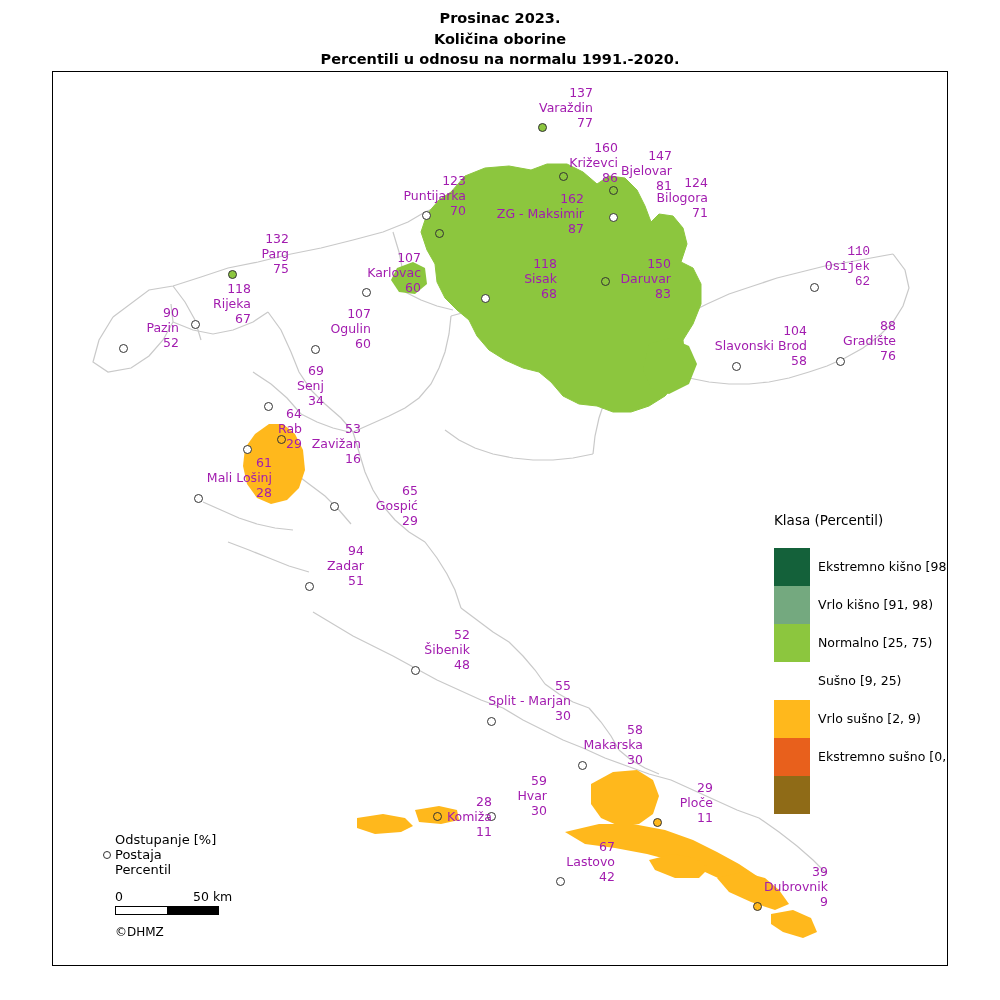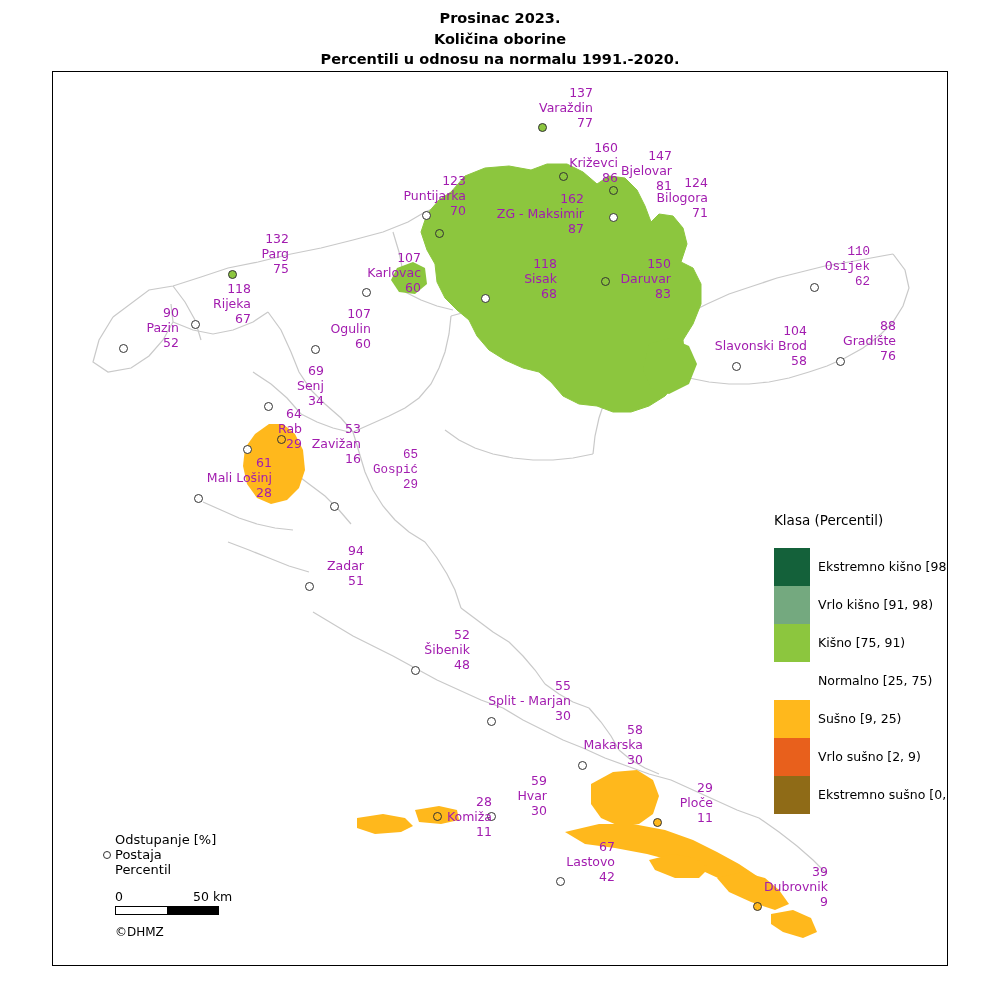--- a/index.html
+++ b/index.html
@@ -287,21 +287,20 @@
         <div class="legend-cell" style="background:#74A97F"></div>
         <div class="legend-cell" style="background:#8CC63E"></div>
         <div class="legend-cell" style="background:#FFFFFF"></div>
         <div class="legend-cell" style="background:#FFB81C"></div>
         <div class="legend-cell" style="background:#E8601C"></div>
         <div class="legend-cell" style="background:#8F6B17"></div>
       </div>
       <div class="legend-labels">
         <div class="legend-label">Ekstremno kišno [98, 100]</div>
         <div class="legend-label">Vrlo kišno [91, 98)</div>
-        <div class="legend-label">Kišno [75, 91)</div>
         <div class="legend-label">Normalno [25, 75)</div>
         <div class="legend-label">Sušno [9, 25)</div>
         <div class="legend-label">Vrlo sušno [2, 9)</div>
         <div class="legend-label">Ekstremno sušno [0, 2)</div>
       </div>
     </div>
 
     <div class="scalebox">
       <div class="lbl-odst">Odstupanje [%]</div>
       <div class="lbl-postaja">
@@ -433,21 +432,21 @@
       <span class="nm">Zavižan</span>
       <span class="pct">16</span>
     </div>
 
     <div class="station" style="left:89px; top:384px; width:130px;">
       <span class="dev">61</span>
       <span class="nm">Mali Lošinj</span>
       <span class="pct">28</span>
     </div>
 
-    <div class="station" style="left:245px; top:376px; width:120px;font-family:Liberation Mono, monospace;">
+    <div class="station" style="left:245px; top:412px; width:120px;">
       <span class="dev">65</span>
       <span class="nm">Gospić</span>
       <span class="pct">29</span>
     </div>
 
     <div class="station" style="left:201px; top:472px; width:110px;">
       <span class="dev">94</span>
       <span class="nm">Zadar</span>
       <span class="pct">51</span>
     </div>

